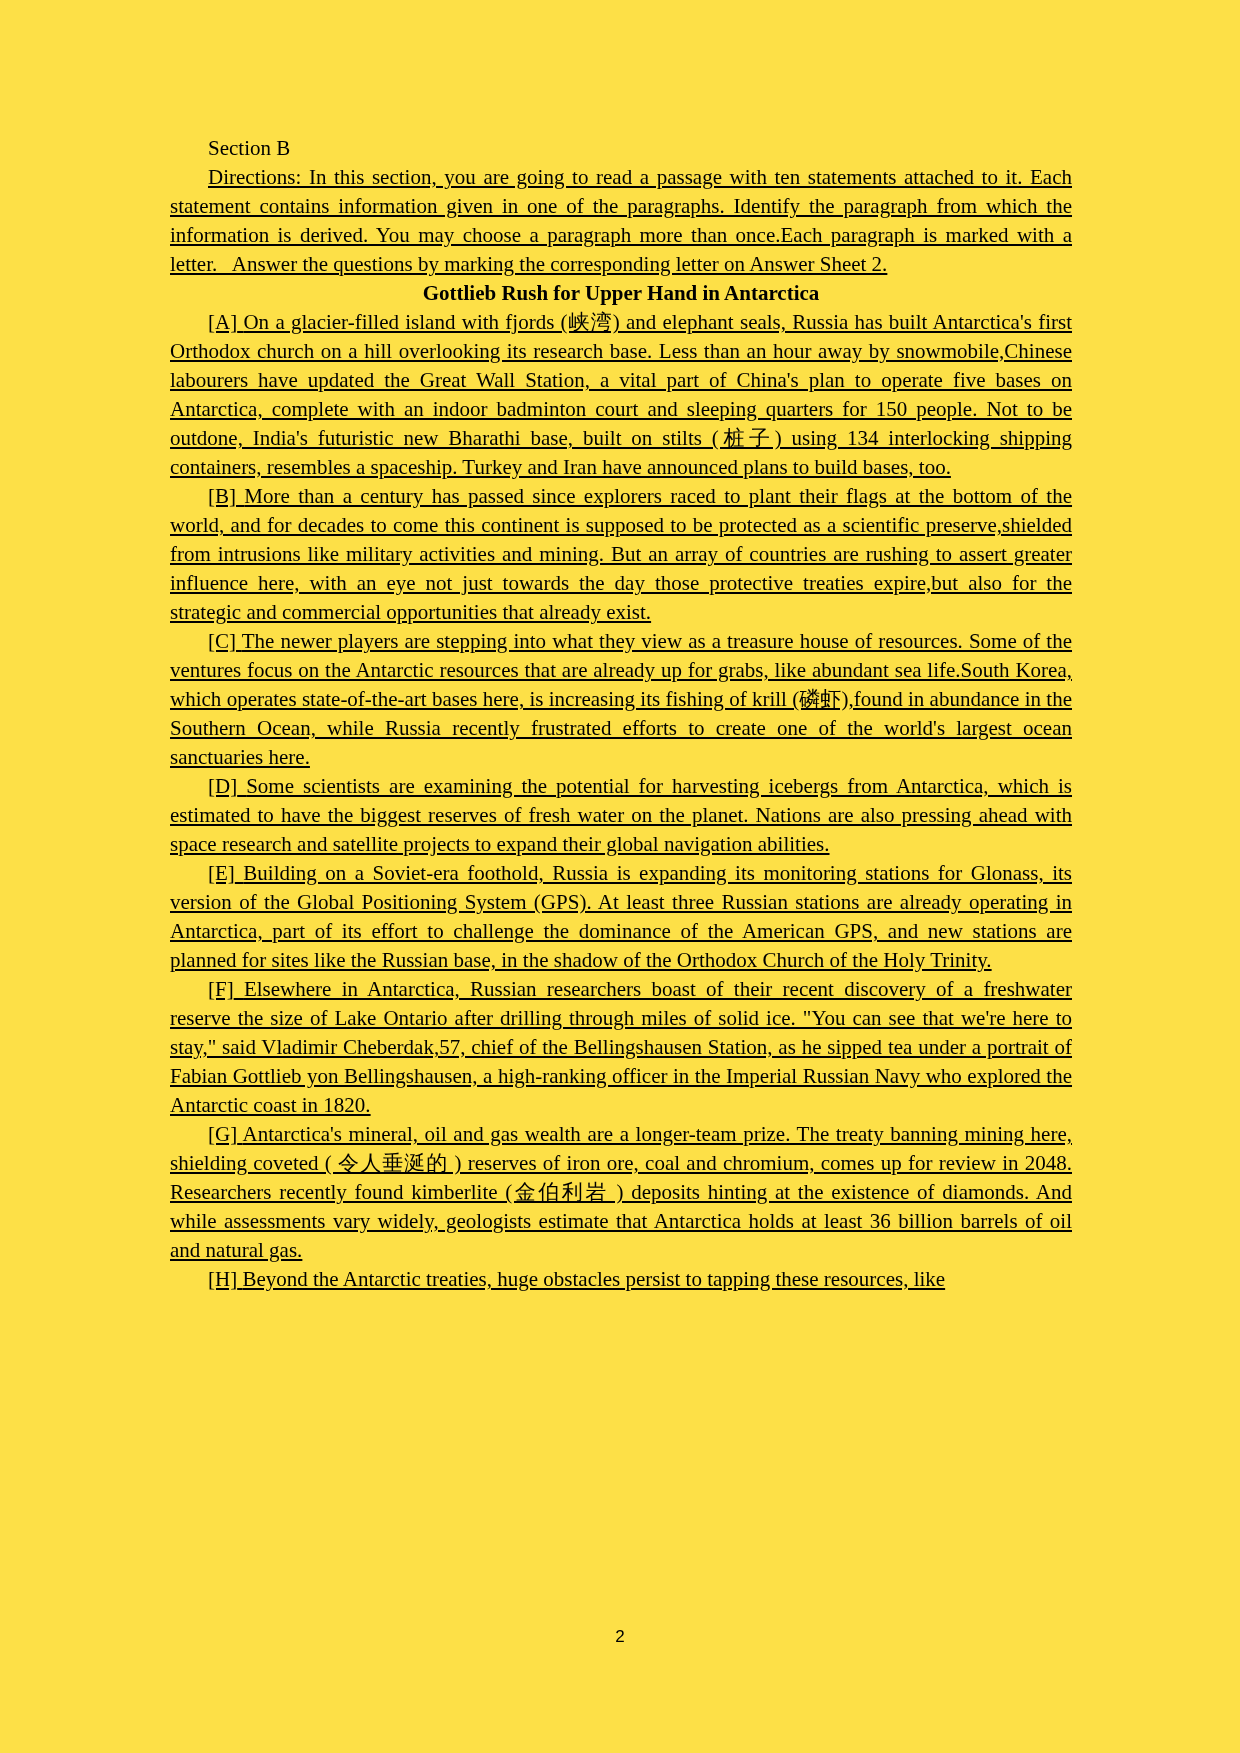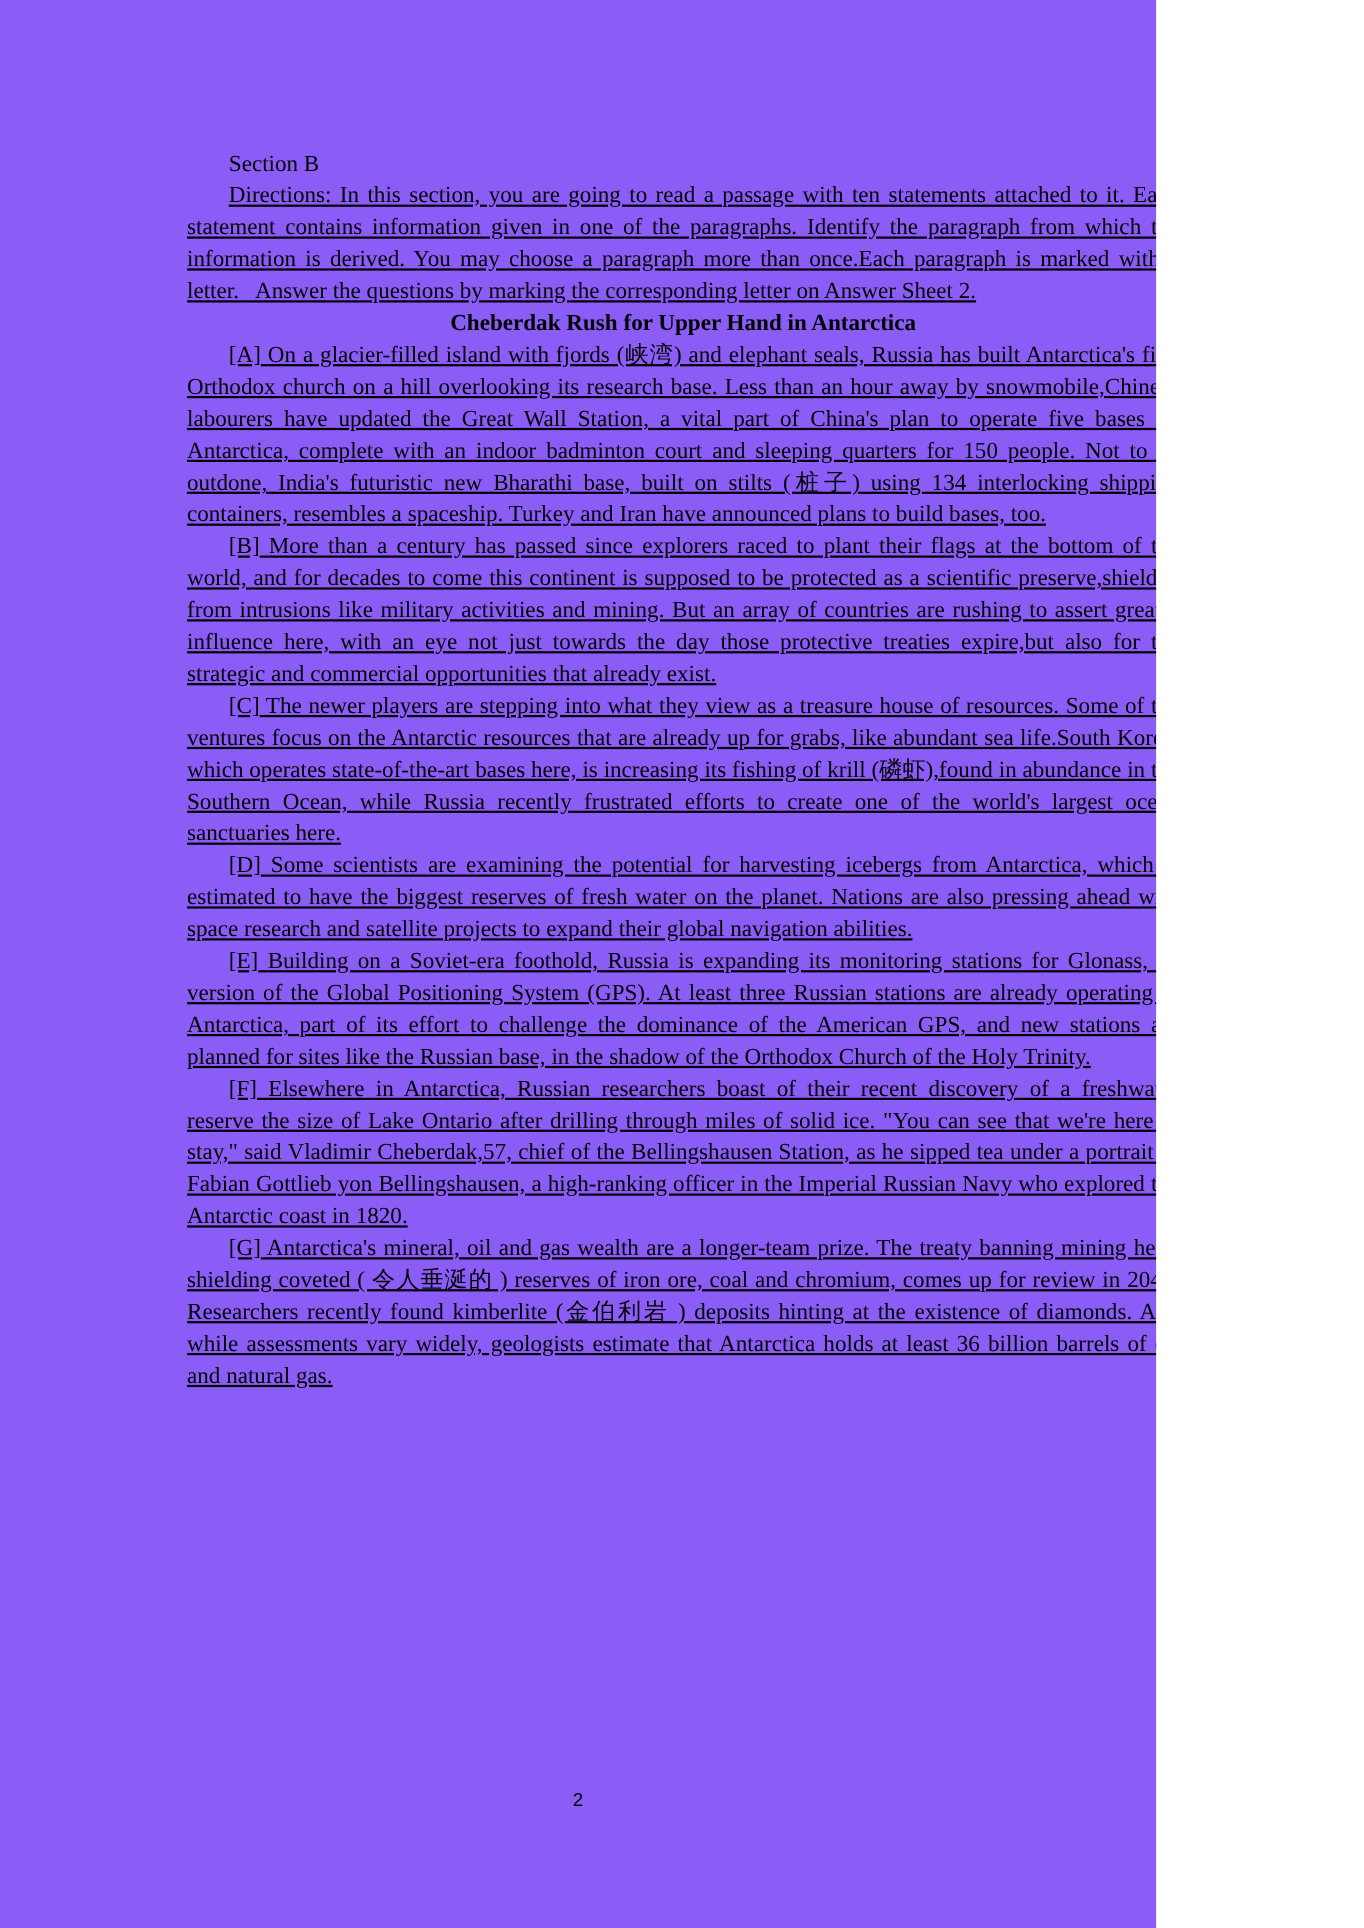--- a/index.html
+++ b/index.html
@@ -2,23 +2,23 @@
 <html><head>
 <meta charset="utf-8">
 <style>
   html, body {
     margin: 0;
     padding: 0;
     background: #ffffff;
   }
   .page {
     position: relative;
-    width: 1051px;
+    width: 1240px;
     height: 1753px;
-    background: #8b5cf6;
+    background: #fde047;
     color: #000000;
     font-family: "Liberation Serif", "DejaVu Serif", serif;
     font-size: 21px;
     line-height: 29px;
     overflow: hidden;
   }
   .content {
     position: absolute;
     left: 170px;
     top: 134px;
@@ -56,33 +56,34 @@
 </head>
 <body>
 
 <div class="page">
   <div class="content">
 
     <p class="indent">Section B</p>
 
     <p class="indent justify">Directions: In this section, you are going to read a passage with ten statements attached to it. Each statement contains information given in one of the paragraphs. Identify the paragraph from which the information is derived. You may choose a paragraph more than once.Each paragraph is marked with a letter.&nbsp;&nbsp; Answer the questions by marking the corresponding letter on Answer Sheet 2.</p>
 
-    <p class="passage-title">Cheberdak Rush for Upper Hand in Antarctica</p>
+    <p class="passage-title">Gottlieb Rush for Upper Hand in Antarctica</p>
 
     <p class="indent justify"><span>[A]</span> <span>On a glacier-filled island with fjords (峡湾) and elephant seals, Russia has built Antarctica's first Orthodox church on a hill overlooking its research base. Less than an hour away by snowmobile,Chinese labourers have updated the Great Wall Station, a vital part of China's plan to operate five bases on Antarctica, complete with an indoor badminton court and sleeping quarters for 150 people. Not to be outdone, India's futuristic new Bharathi base, built on stilts (桩子) using 134 interlocking shipping containers, resembles a spaceship. Turkey and Iran have announced plans to build bases, too.</span></p>
 
     <p class="indent justify"><span>[B]</span> <span>More than a century has passed since explorers raced to plant their flags at the bottom of the world, and for decades to come this continent is supposed to be protected as a scientific preserve,shielded from intrusions like military activities and mining. But an array of countries are rushing to assert greater influence here, with an eye not just towards the day those protective treaties expire,but also for the strategic and commercial opportunities that already exist.</span></p>
 
     <p class="indent justify"><span>[C]</span> <span>The newer players are stepping into what they view as a treasure house of resources. Some of the ventures focus on the Antarctic resources that are already up for grabs, like abundant sea life.South Korea, which operates state-of-the-art bases here, is increasing its fishing of krill (磷虾),found in abundance in the Southern Ocean, while Russia recently frustrated efforts to create one of the world's largest ocean sanctuaries here.</span></p>
 
     <p class="indent justify"><span>[D]</span> <span>Some scientists are examining the potential for harvesting icebergs from Antarctica, which is estimated to have the biggest reserves of fresh water on the planet. Nations are also pressing ahead with space research and satellite projects to expand their global navigation abilities.</span></p>
 
     <p class="indent justify"><span>[E]</span> <span>Building on a Soviet-era foothold, Russia is expanding its monitoring stations for Glonass, its version of the Global Positioning System (GPS). At least three Russian stations are already operating in Antarctica, part of its effort to challenge the dominance of the American GPS, and new stations are planned for sites like the Russian base, in the shadow of the Orthodox Church of the Holy Trinity.</span></p>
 
     <p class="indent justify"><span>[F]</span> <span>Elsewhere in Antarctica, Russian researchers boast of their recent discovery of a freshwater reserve the size of Lake Ontario after drilling through miles of solid ice. "You can see that we're here to stay," said Vladimir Cheberdak,57, chief of the Bellingshausen Station, as he sipped tea under a portrait of Fabian Gottlieb yon Bellingshausen, a high-ranking officer in the Imperial Russian Navy who explored the Antarctic coast in 1820.</span></p>
 
     <p class="indent justify"><span>[G]</span> <span>Antarctica's mineral, oil and gas wealth are a longer-team prize. The treaty banning mining here, shielding coveted ( 令人垂涎的 ) reserves of iron ore, coal and chromium, comes up for review in 2048. Researchers recently found kimberlite (金伯利岩 ) deposits hinting at the existence of diamonds. And while assessments vary widely, geologists estimate that Antarctica holds at least 36 billion barrels of oil and natural gas.</span></p>
 
+    <p class="indent justify"><span>[H]</span> <span>Beyond the Antarctic treaties, huge obstacles persist to tapping these resources, like</span></p>
 
   </div>
 
   <div class="footer">2</div>
 </div>
 
 </body></html>

